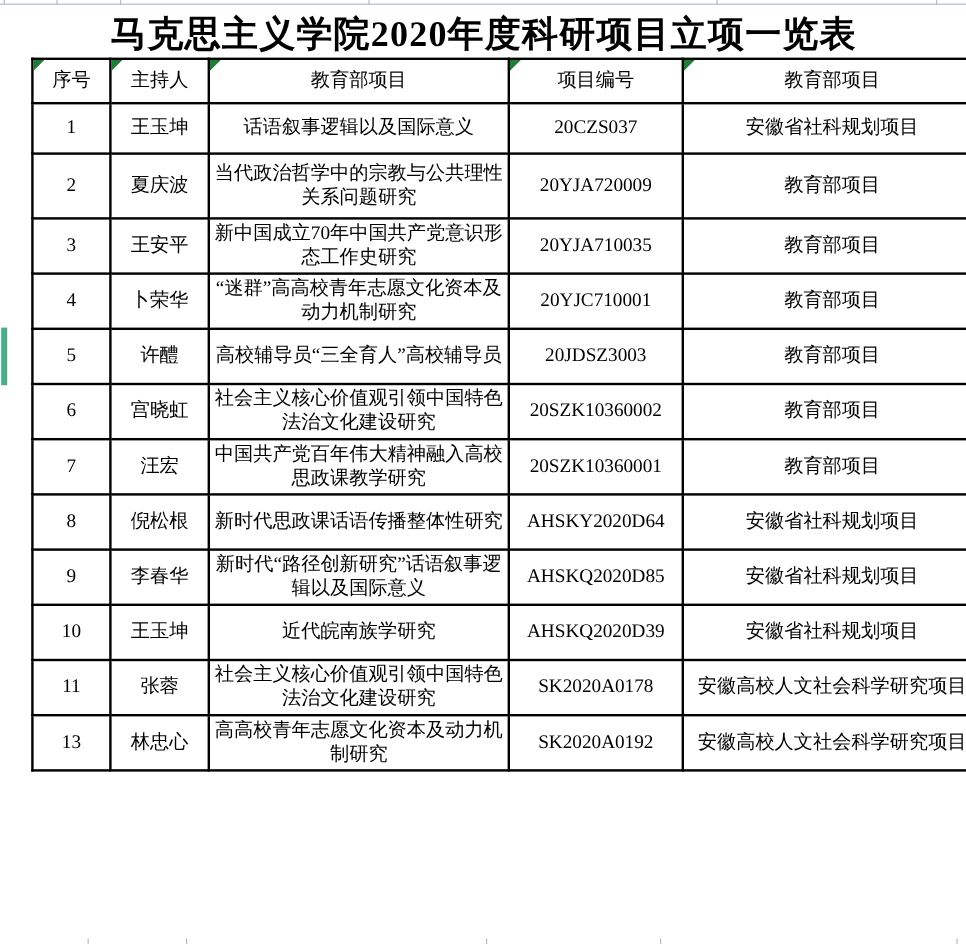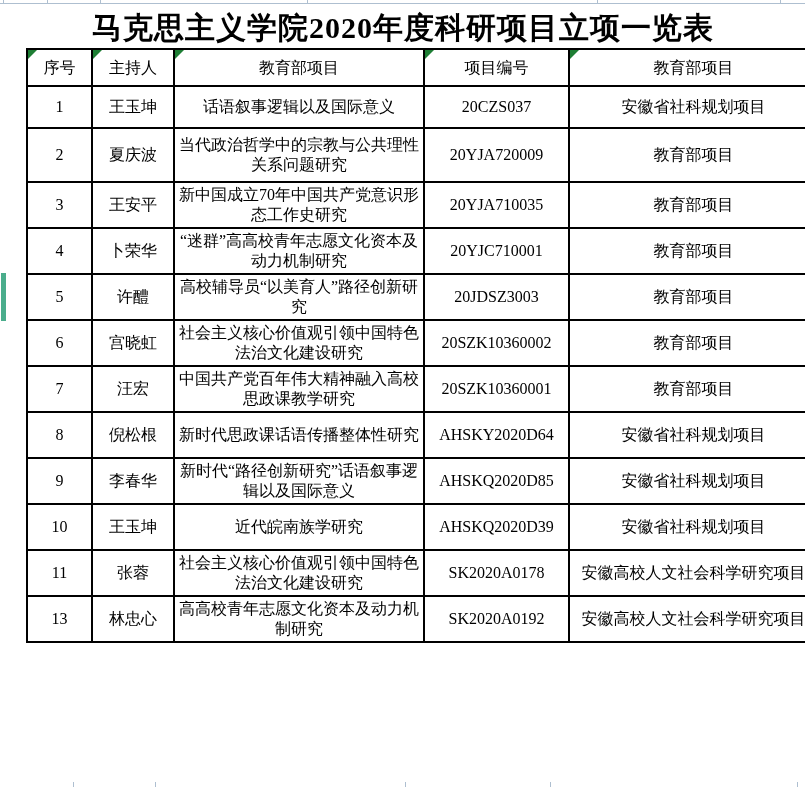--- a/index.html
+++ b/index.html
@@ -103,21 +103,21 @@
         <tr>
           <td>4</td>
           <td>卜荣华</td>
           <td>“迷群”高高校青年志愿文化资本及动力机制研究</td>
           <td>20YJC710001</td>
           <td>教育部项目</td>
         </tr>
         <tr>
           <td>5</td>
           <td>许醴</td>
-          <td>高校辅导员“以美育人”路径创新研究</td>
+          <td>高校辅导员“三全育人”高校辅导员</td>
           <td>20JDSZ3003</td>
           <td>教育部项目</td>
         </tr>
         <tr>
           <td>6</td>
           <td>宫晓虹</td>
           <td>社会主义核心价值观引领中国特色法治文化建设研究</td>
           <td>20SZK10360002</td>
           <td>教育部项目</td>
         </tr>

